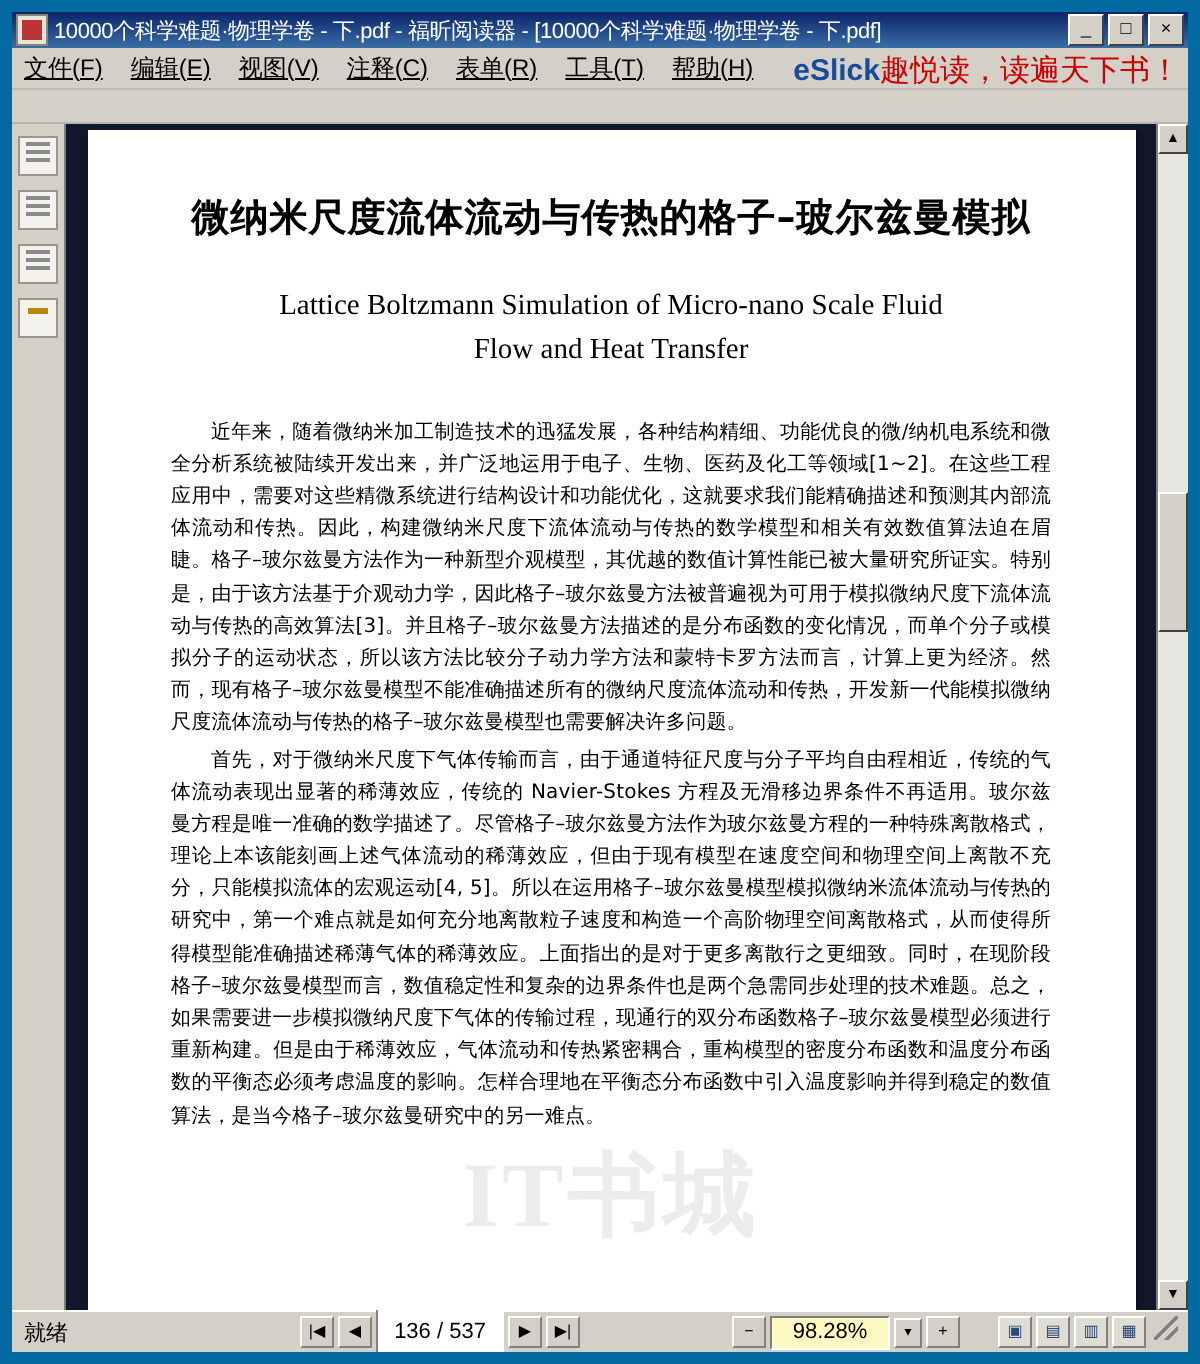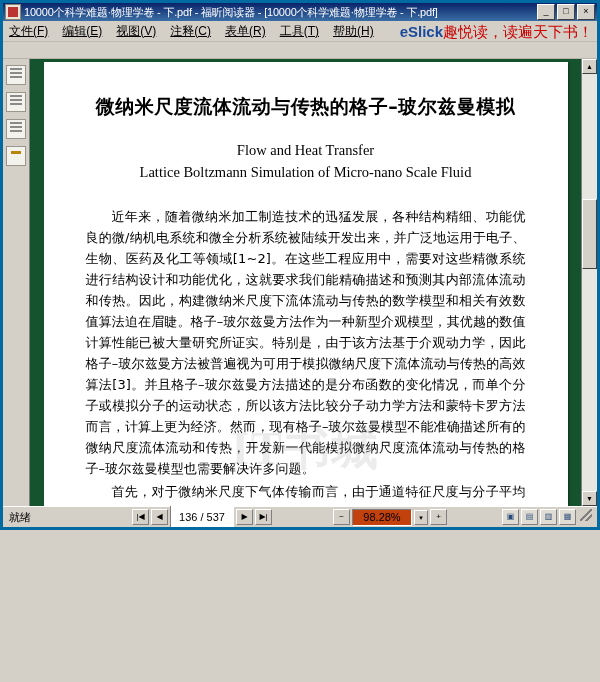--- a/index.html
+++ b/index.html
@@ -3,27 +3,27 @@
 <meta charset="utf-8">
 <style>
   html, body {
     margin: 0;
     padding: 0;
     background: #d4d0c8;
     font-family: "Liberation Sans", sans-serif;
   }
   #app {
     width: 600px;
-    height: 530px;
+    height: 682px;
     position: relative;
     overflow: hidden;
     background: #d4d0c8;
     display: flex;
     flex-direction: column;
-    border: 3px solid #0369a1;
+    border: 6px solid #0369a1;
     box-sizing: border-box;
   }
 
   
   .titlebar {
     height: 18px;
     background: linear-gradient(to bottom, #0a246a, #3a6ea5);
     display: flex;
     align-items: center;
     padding: 0 2px;
@@ -139,21 +139,21 @@
   }
   .side-icon.pin:before {
     left: 4px; top: 4px; right: 4px; height: 3px;
     background: #b8860b;
     box-shadow: none;
   }
 
   
   .doc-viewport {
     flex: 1 1 auto;
-    background: #14532d;
+    background: #0f172a;
     overflow: hidden;
     position: relative;
     display: flex;
     justify-content: center;
     min-width: 0;
   }
   .page {
     background: #fff;
     width: 524px;
     margin: 3px 0 0 0;
@@ -192,21 +192,21 @@
   }
   .doc-subtitle {
     font-family: "Liberation Serif", serif;
     font-size: 14.5px;
     text-align: center;
     line-height: 1.55;
     margin: 0 0 22px 0;
   }
   .doc-body p {
     font-family: "DejaVu Sans", sans-serif;
-    font-size: 13px;
+    font-size: 10px;
     line-height: 1.62;
     text-align: justify;
     text-indent: 2em;
     margin: 0 0 2px 0;
     letter-spacing: 0.1px;
   }
 
   
   .vscroll {
     width: 15px;
@@ -249,21 +249,21 @@
 
   
   .statusbar {
     height: 20px;
     background: #d4d0c8;
     border-top: 1px solid #fff;
     display: flex;
     align-items: center;
     font-size: 11px;
     flex: 0 0 auto;
-    gap: 3px;
+    gap: 18px;
     padding: 0 3px;
   }
   .status-text {
     width: 60px;
     padding-left: 3px;
     white-space: nowrap;
   }
   .nav-group {
     display: flex;
     align-items: center;
@@ -295,21 +295,21 @@
     font-size: 11px;
     padding: 12px 4px;
   }
   .zoom-group {
     display: flex;
     align-items: center;
     gap: 2px;
     margin-left: 58px;
   }
   .zoom-field {
-    background: #c2410c;
+    background: #fef9c3;
     border: 1px solid #808080;
     border-right-color: #fff;
     border-bottom-color: #fff;
     height: 15px;
     line-height: 15px;
     min-width: 52px;
     text-align: center;
     font-size: 11px;
     padding: 0 3px;
   }
@@ -389,22 +389,22 @@
       <div class="side-icon"></div>
       <div class="side-icon"></div>
       <div class="side-icon pin"></div>
     </div>
 
     <div class="doc-viewport">
       <div class="page-wrap">
         <div class="page">
           <h1 class="doc-title">微纳米尺度流体流动与传热的格子–玻尔兹曼模拟</h1>
           <div class="doc-subtitle">
+            <div>Lattice Boltzmann Simulation of Micro-nano Scale Fluid</div>
             <div>Flow and Heat Transfer</div>
-            <div>Lattice Boltzmann Simulation of Micro-nano Scale Fluid</div>
           </div>
           <div class="doc-body">
             <p>近年来，随着微纳米加工制造技术的迅猛发展，各种结构精细、功能优良的微/纳机电系统和微全分析系统被陆续开发出来，并广泛地运用于电子、生物、医药及化工等领域[1~2]。在这些工程应用中，需要对这些精微系统进行结构设计和功能优化，这就要求我们能精确描述和预测其内部流体流动和传热。因此，构建微纳米尺度下流体流动与传热的数学模型和相关有效数值算法迫在眉睫。格子–玻尔兹曼方法作为一种新型介观模型，其优越的数值计算性能已被大量研究所证实。特别是，由于该方法基于介观动力学，因此格子–玻尔兹曼方法被普遍视为可用于模拟微纳尺度下流体流动与传热的高效算法[3]。并且格子–玻尔兹曼方法描述的是分布函数的变化情况，而单个分子或模拟分子的运动状态，所以该方法比较分子动力学方法和蒙特卡罗方法而言，计算上更为经济。然而，现有格子–玻尔兹曼模型不能准确描述所有的微纳尺度流体流动和传热，开发新一代能模拟微纳尺度流体流动与传热的格子–玻尔兹曼模型也需要解决许多问题。</p>
             <p>首先，对于微纳米尺度下气体传输而言，由于通道特征尺度与分子平均自由程相近，传统的气体流动表现出显著的稀薄效应，传统的 Navier-Stokes 方程及无滑移边界条件不再适用。玻尔兹曼方程是唯一准确的数学描述了。尽管格子–玻尔兹曼方法作为玻尔兹曼方程的一种特殊离散格式，理论上本该能刻画上述气体流动的稀薄效应，但由于现有模型在速度空间和物理空间上离散不充分，只能模拟流体的宏观运动[4, 5]。所以在运用格子–玻尔兹曼模型模拟微纳米流体流动与传热的研究中，第一个难点就是如何充分地离散粒子速度和构造一个高阶物理空间离散格式，从而使得所得模型能准确描述稀薄气体的稀薄效应。上面指出的是对于更多离散行之更细致。同时，在现阶段格子–玻尔兹曼模型而言，数值稳定性和复杂的边界条件也是两个急需同步处理的技术难题。总之，如果需要进一步模拟微纳尺度下气体的传输过程，现通行的双分布函数格子–玻尔兹曼模型必须进行重新构建。但是由于稀薄效应，气体流动和传热紧密耦合，重构模型的密度分布函数和温度分布函数的平衡态必须考虑温度的影响。怎样合理地在平衡态分布函数中引入温度影响并得到稳定的数值算法，是当今格子–玻尔兹曼研究中的另一难点。</p>
 
           </div>
         </div>
         <div class="watermark">IT书城</div>
       </div>
     </div>

